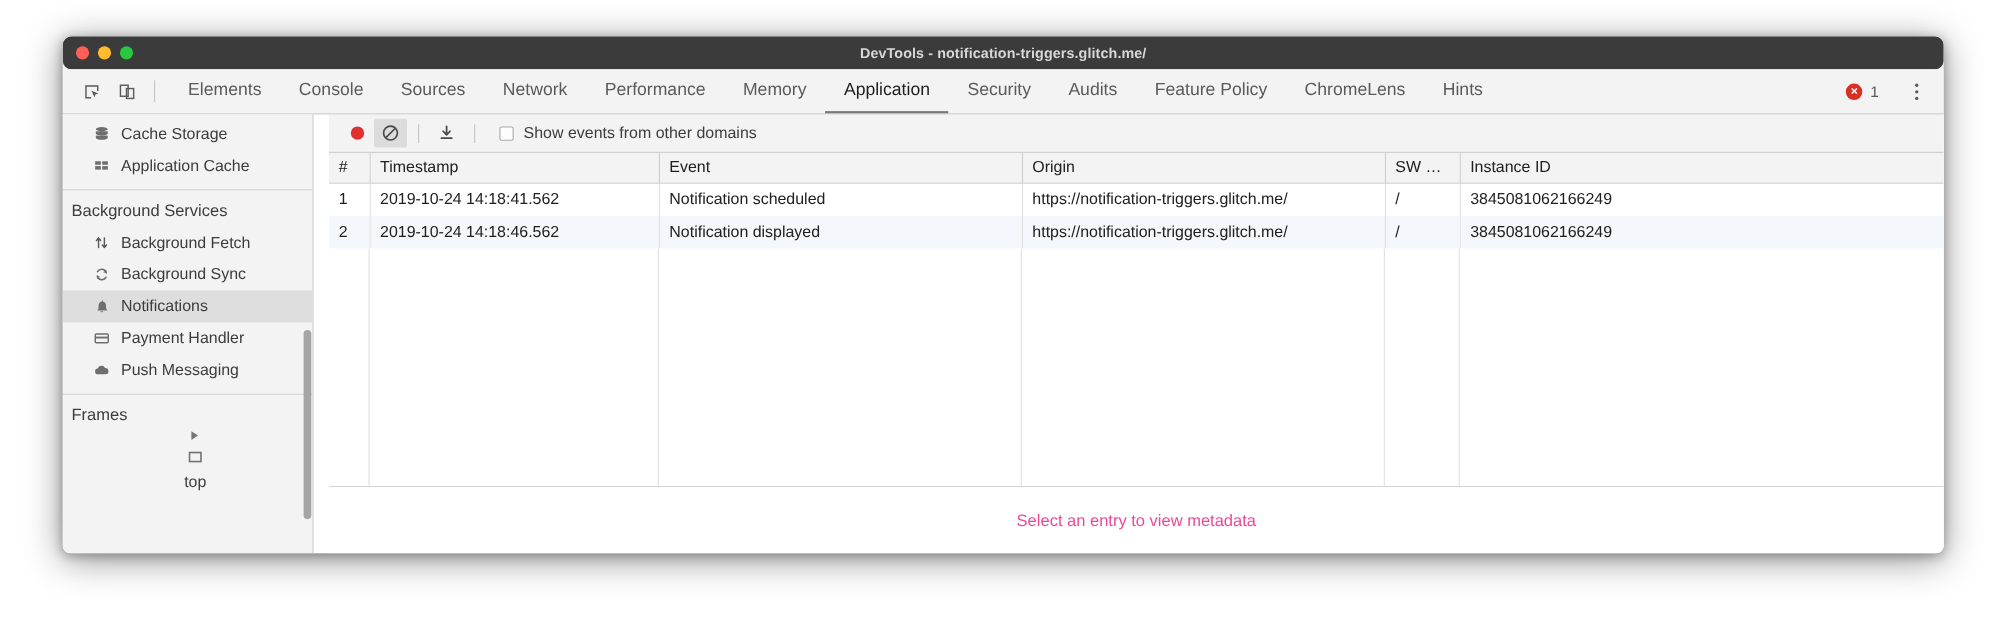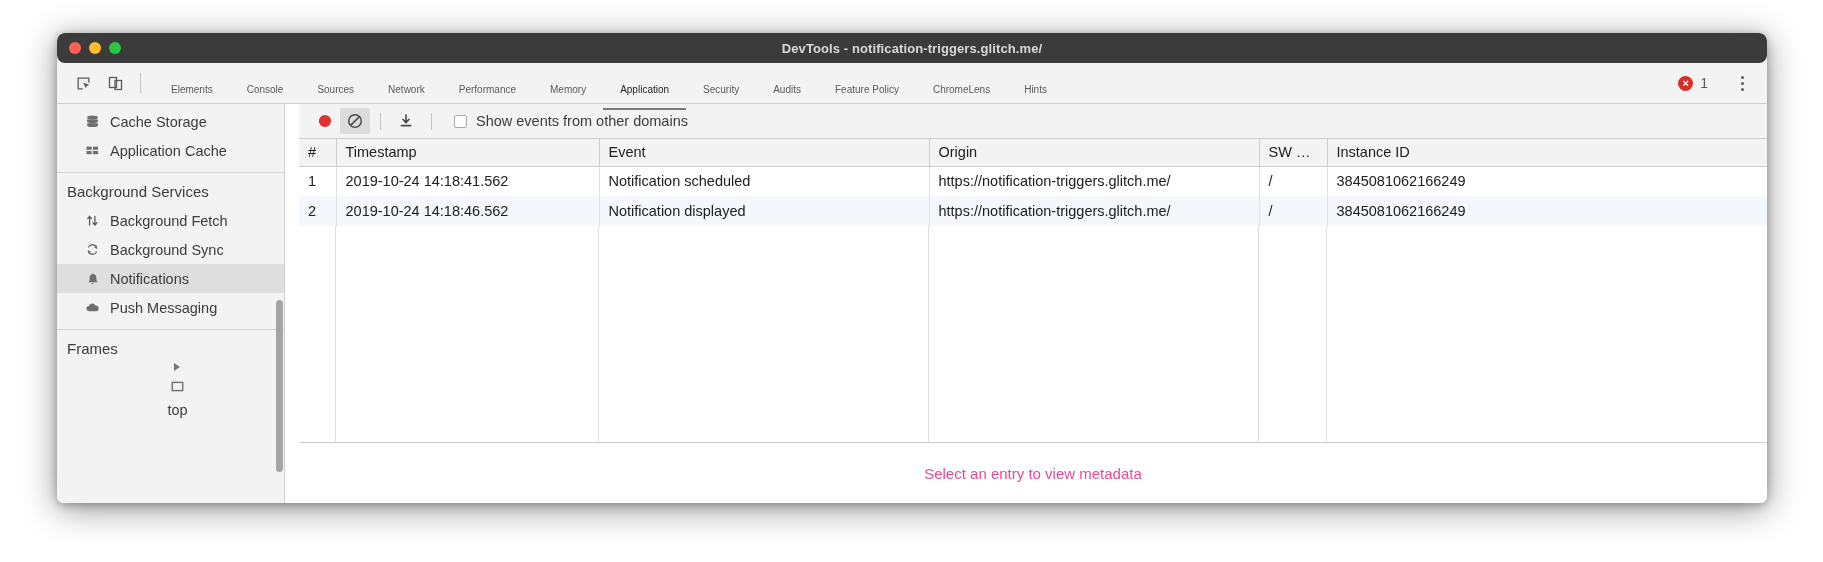--- a/index.html
+++ b/index.html
@@ -91,27 +91,27 @@
   }
   #tabs {
     display: flex;
     align-items: stretch;
     margin-left: 4px;
   }
   .tab {
     display: flex;
     align-items: center;
     padding: 0 17px;
-    font-size: 10px;
+    font-size: 16px;
     color: #5a5a5a;
     cursor: pointer;
     white-space: nowrap;
     border-bottom: 2px solid transparent;
     position: relative;
-    top: 7px;
+    top: 0;
   }
   .tab.selected {
     color: #1d1d1d;
     border-bottom: 2px solid #7a7a7a;
   }
   #tabstrip-right {
     margin-left: auto;
     display: flex;
     align-items: center;
     padding-right: 10px;
@@ -178,24 +178,24 @@
   }
   .sb-sep {
     height: 1px;
     background: #d4d4d4;
     margin: 7px 0 4px 0;
   }
   .sb-header {
     height: 29px;
     display: flex;
     align-items: center;
-    padding-left: 10px;
     font-size: 15px;
     color: #3c3c3c;
     white-space: nowrap;
+    margin-left: 8px;
   }
   .sb-tree-item {
     height: 29px;
     display: flex;
     align-items: center;
     padding-left: 14px;
     gap: 7px;
     cursor: pointer;
     flex-direction: column;
   }
@@ -441,20 +441,29 @@
         <div class="sb-item selected">
           <span class="sb-ico">
             <svg width="15" height="15" viewBox="0 0 15 15">
               <path d="M7.5 1.8c.5 0 .9.4.9.9v.4a3.9 3.9 0 0 1 3 3.8v2.4l1.1 1.9H3.5l1.1-1.9V6.9a3.9 3.9 0 0 1 3-3.8v-.4c0-.5.4-.9.9-.9z" fill="#6e6e6e"></path>
               <path d="M6.1 11.9a1.5 1.5 0 0 0 2.8 0z" fill="#6e6e6e"></path>
             </svg>
           </span>
           <span>Notifications</span>
         </div>
 
+        <div class="sb-item">
+          <span class="sb-ico">
+            <svg width="15" height="15" viewBox="0 0 15 15">
+              <rect x="1.6" y="3.6" width="11.8" height="8" rx="1" fill="none" stroke="#6e6e6e" stroke-width="1.3"></rect>
+              <rect x="1.6" y="6" width="11.8" height="1.7" fill="#6e6e6e"></rect>
+            </svg>
+          </span>
+          <span>Payment Handler</span>
+        </div>
 
         <div class="sb-item">
           <span class="sb-ico">
             <svg width="15" height="15" viewBox="0 0 15 15">
               <path d="M4.2 11.3a2.6 2.6 0 0 1-.3-5.2 3.5 3.5 0 0 1 6.6-.6 2.9 2.9 0 0 1 .4 5.8z" fill="#6e6e6e"></path>
             </svg>
           </span>
           <span>Push Messaging</span>
         </div>
 

